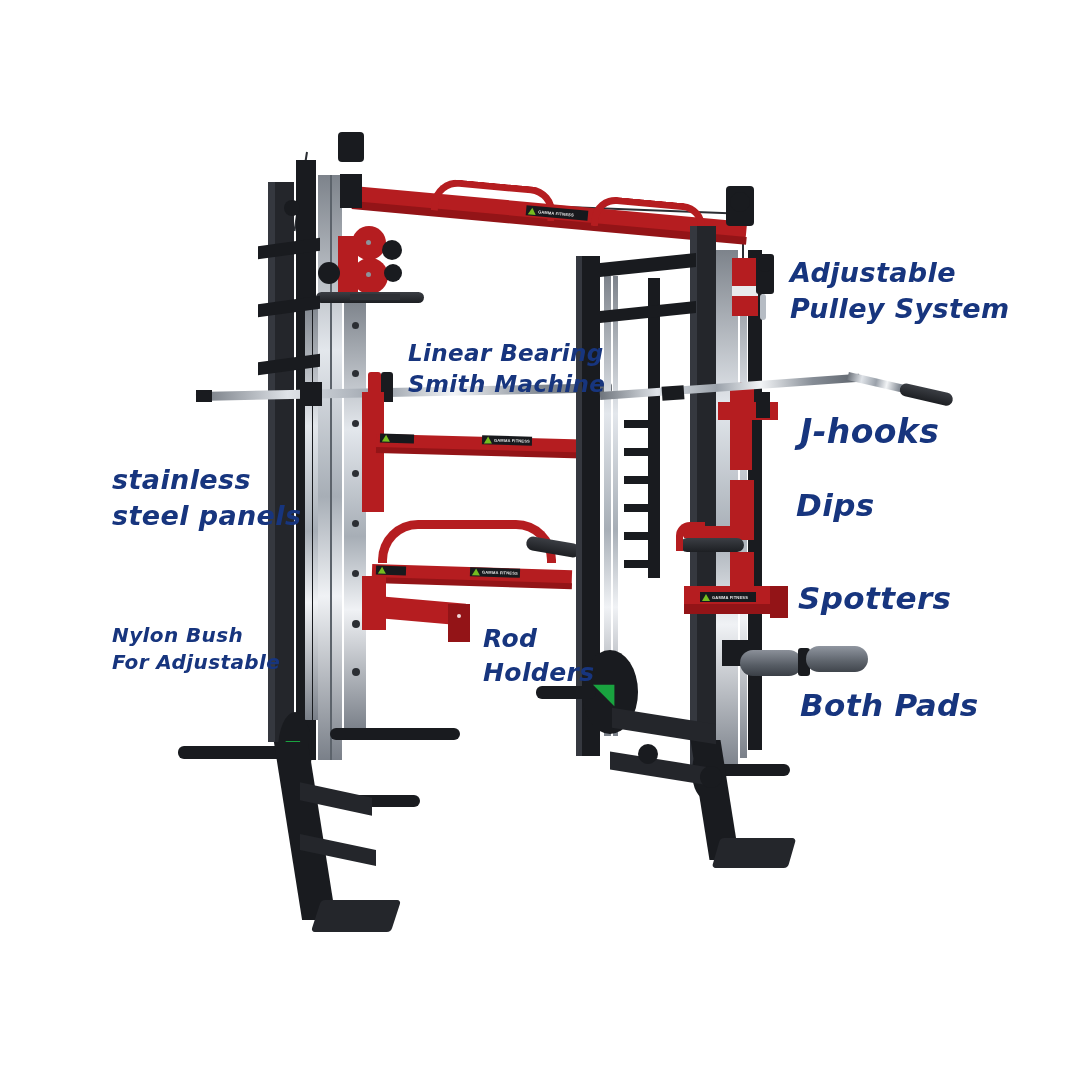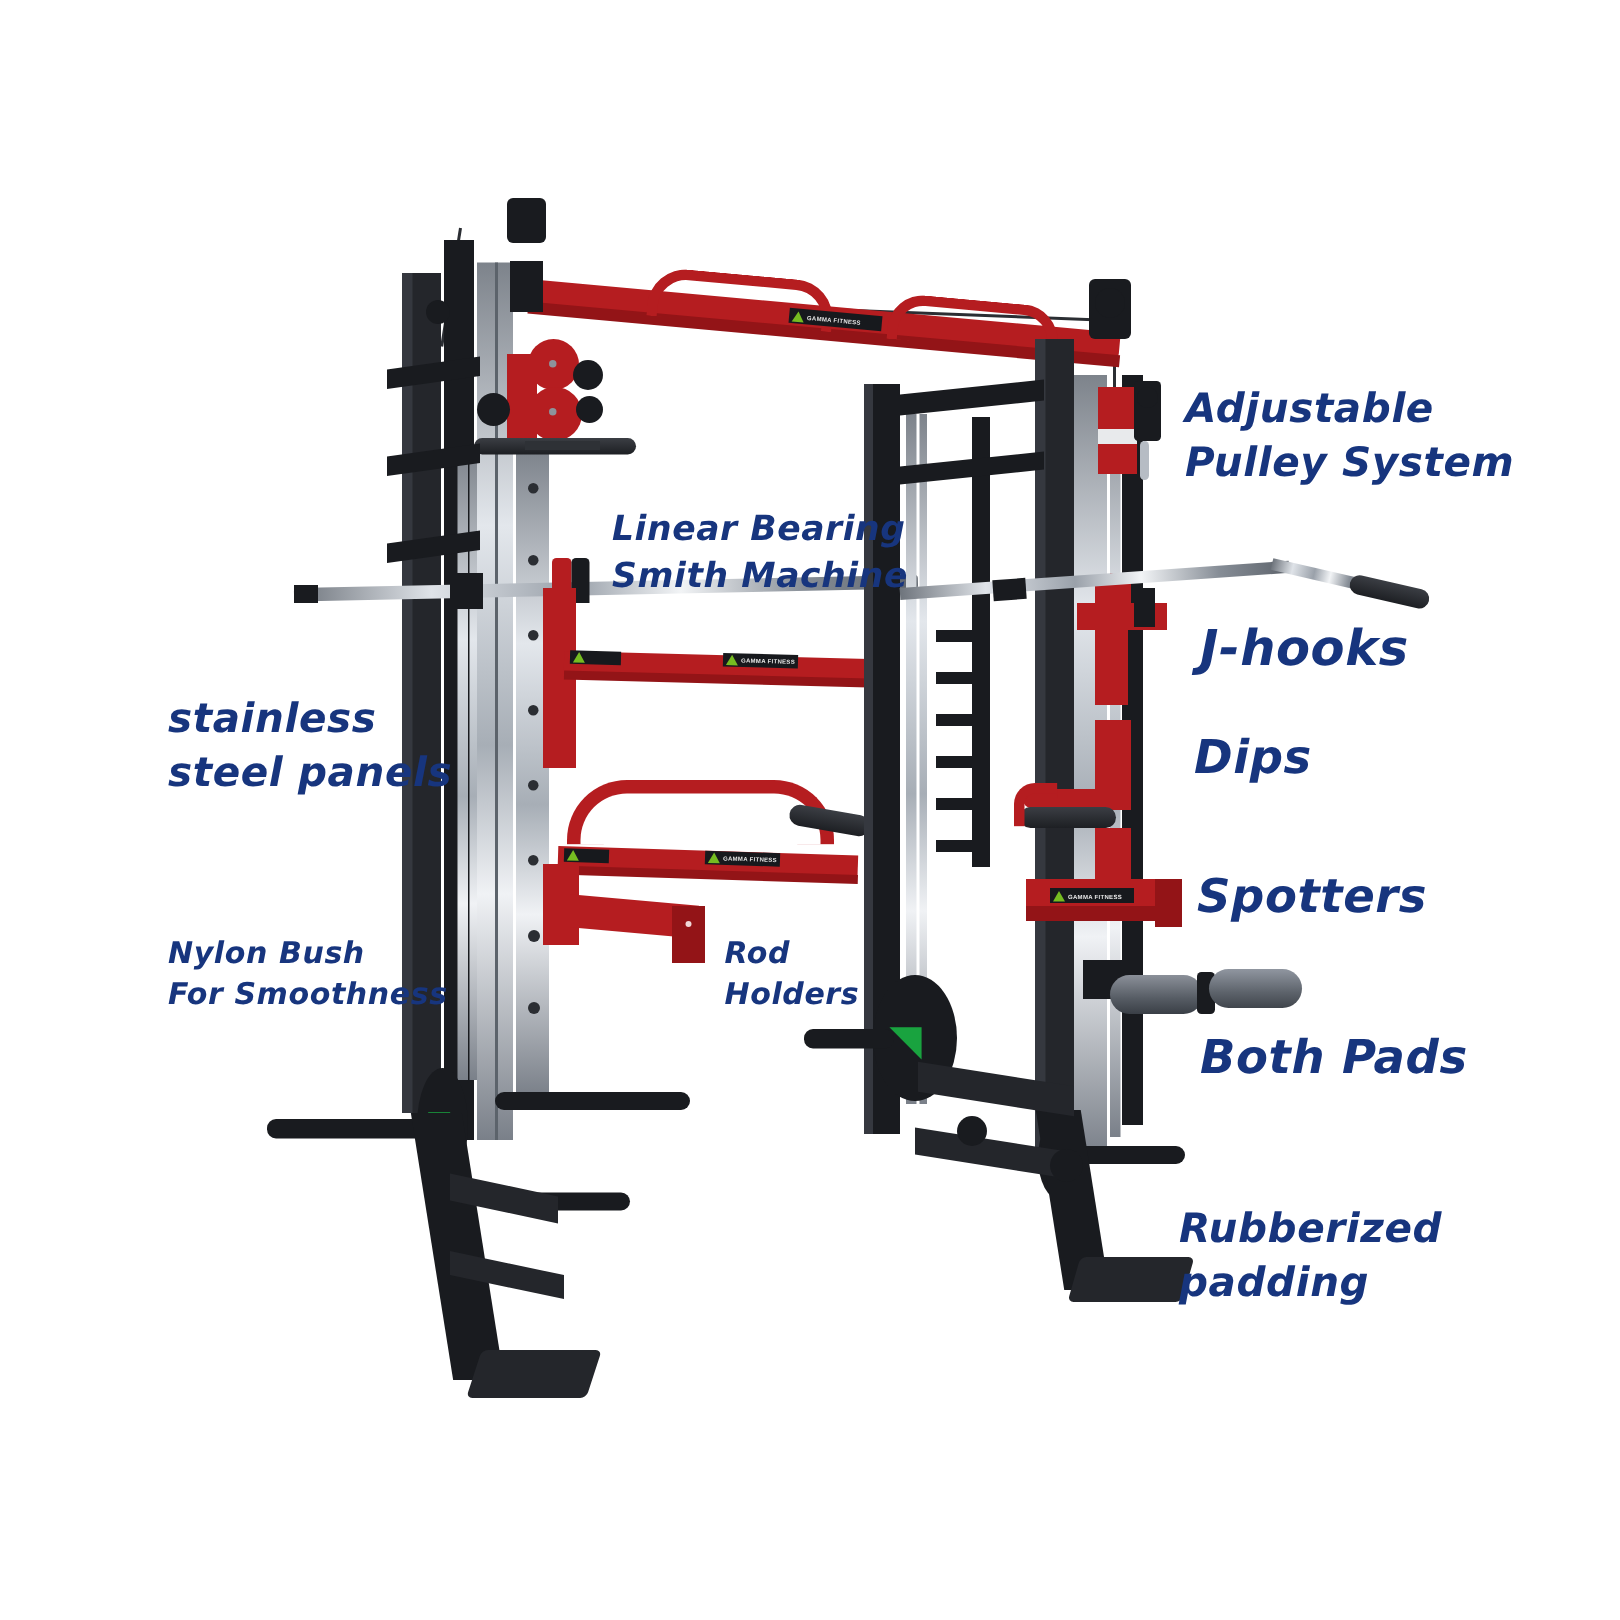--- a/index.html
+++ b/index.html
@@ -228,30 +228,28 @@
 
   <div class="label" style="left:790px;top:255px;font-size:27px;">Adjustable
 Pulley System</div>
 
   <div class="label" style="left:796px;top:485px;font-size:31px;">Dips</div>
 
   <div class="label" style="left:798px;top:578px;font-size:31px;">Spotters</div>
 
   <div class="label" style="left:800px;top:685px;font-size:31px;">Both Pads</div>
 
-  <div class="label" style="left:786px;top:802px;font-size:27px;">Rubberized
-padding</div>
 
   <div class="label" style="left:408px;top:338px;font-size:23px;">Linear Bearing
 Smith Machine</div>
 
-  <div class="label" style="left:483px;top:622px;font-size:20px;">Rod
+  <div class="label" style="left:483px;top:622px;font-size:25px;">Rod
 Holders</div>
 
 
   <div class="label" style="left:112px;top:462px;font-size:27px;">stainless
 steel panels</div>
 
   <div class="label" style="left:112px;top:622px;font-size:20px;">Nylon Bush
-For Smoothness</div>
+For Adjustable</div>
 
 
 </div>
 
 </body></html>

